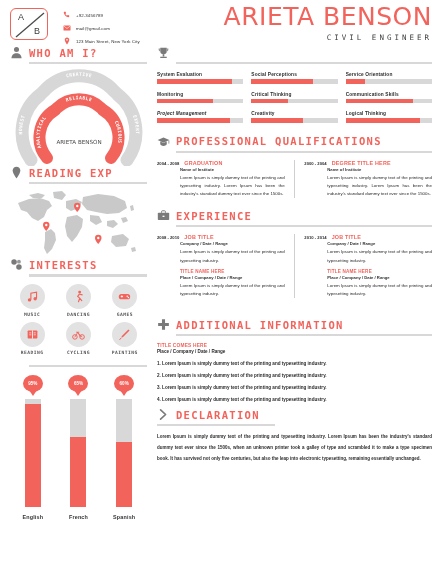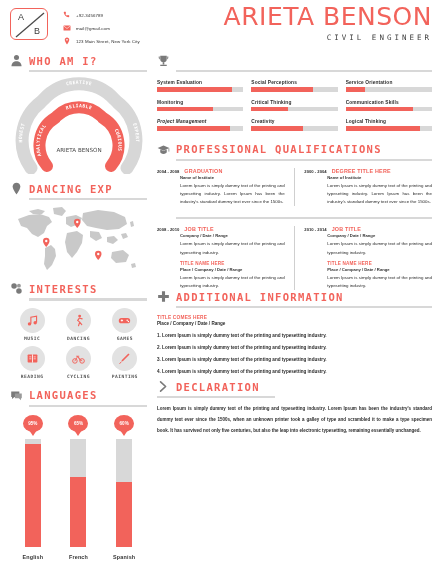--- a/index.html
+++ b/index.html
@@ -39,21 +39,21 @@
     font-size: 7.5px; letter-spacing: 3px; color: #3f3f3f; margin-top: 4px;
     font-family: "DejaVu Sans Mono", monospace;
   }
 
   
   .body-wrap { display: flex; height: 523px; }
   .left-col { width: 155px; padding: 0 8px 0 10px; }
   .right-col { width: 285px; padding: 0 8px 0 2px; }
 
   
-  .sec { margin-top: 8px; }
+  .sec { }
   .sec-head { display: flex; align-items: center; gap: 6px; }
   .sec-ic { width: 13px; height: 13px; flex: 0 0 auto; }
   .sec-title {
     font-size: 10.5px; color: #f2635b; letter-spacing: 1.3px; font-weight: 700;
     font-family: "DejaVu Sans Mono", monospace;
   }
   .sec-rule { height: 2.2px; background: #d8d8d8; margin-top: 3px; width: 100%; }
   .sec-rule.short { width: 62%; }
   .sec-rule.ind { margin-left: 19px; width: calc(100% - 19px); }
 
@@ -234,21 +234,21 @@
             <text x="66" y="76" font-size="5.6" fill="#4a4a4a" text-anchor="middle" font-family="DejaVu Sans, sans-serif">ARIETA BENSON</text>
           </svg>
         </div>
       </div>
 
       <div class="sec">
         <div class="sec-head">
           <svg class="sec-ic" viewBox="0 0 16 16">
             <path d="M8 .8C5.4.8 3.3 2.9 3.3 5.5 3.3 9.2 8 15.2 8 15.2s4.7-6 4.7-9.7C12.7 2.9 10.6.8 8 .8z" fill="#7a7a7a"></path>
           </svg>
-          <span class="sec-title">DANCING EXP</span>
+          <span class="sec-title">READING EXP</span>
         </div>
         <div class="sec-rule ind"></div>
 
         <div class="map-wrap">
           <svg width="130" height="70" viewBox="0 0 260 140">
             <g fill="#c9c9c9">
 
               <path d="M8 30 L30 22 L52 20 L70 26 L76 36 L66 44 L60 58 L48 66 L36 60 L26 48 L14 44 Z"></path>
               <path d="M30 14 L48 10 L62 14 L56 20 L38 20 Z"></path>
 
@@ -360,27 +360,20 @@
                 <path d="M12.8 1.8 L14.2 3.2 L6.2 11.2 L4 12 L4.8 9.8 Z" fill="#f2635b"></path>
                 <path d="M3.6 12.6 L2.2 14.2" stroke="#f2635b" stroke-width="1.2" stroke-linecap="round"></path>
               </svg>
             </div>
             <span class="int-label">PAINTING</span>
           </div>
         </div>
       </div>
 
       <div class="sec" style="margin-top:10px">
-        <div class="sec-head">
-          <svg class="sec-ic" viewBox="0 0 16 16">
-            <path d="M1.5 3.2h10v6.5h-6l-3 2.6v-2.6h-1z" fill="#7a7a7a"></path>
-            <path d="M6 5.6h8.5v5.8h-1v2.3l-2.6-2.3H6z" fill="#9a9a9a"></path>
-          </svg>
-          <span class="sec-title">LANGUAGES</span>
-        </div>
         <div class="sec-rule ind"></div>
 
         <div class="lang-wrap">
           <div class="lang-col">
             <div class="lang-pin">
               <div class="pin-tip"></div>
               <div class="pin-body">
                 <span class="pin-txt">95%</span>
               </div>
             </div>
@@ -514,20 +507,28 @@
               <span class="ent-date">2000 - 2004</span>
               <span class="ent-title">DEGREE TITLE HERE</span>
             </div>
             <div class="ent-sub">Name of Institute</div>
             <div class="ent-body">Lorem Ipsum is simply dummy text of the printing and typesetting industry. Lorem Ipsum has been the industry's standard dummy text ever since the 1500s.</div>
           </div>
         </div>
       </div>
 
       <div class="sec" style="margin-top:11px">
+        <div class="sec-head">
+          <svg class="sec-ic" viewBox="0 0 16 16">
+            <rect x="1" y="4.6" width="14" height="9" rx="1" fill="#7a7a7a"></rect>
+            <path d="M5.6 4.6V3.2a1 1 0 0 1 1-1h2.8a1 1 0 0 1 1 1v1.4" stroke="#7a7a7a" stroke-width="1.2" fill="none"></path>
+            <rect x="6.8" y="8.2" width="2.4" height="1.6" fill="#fff"></rect>
+          </svg>
+          <span class="sec-title">EXPERIENCE</span>
+        </div>
         <div class="sec-rule short ind"></div>
 
         <div class="two-col">
           <div class="col">
             <div class="ent-head">
               <span class="ent-date">2008 - 2010</span>
               <span class="ent-title">JOB TITLE</span>
             </div>
             <div class="ent-sub">Company / Date / Range</div>
             <div class="ent-body">Lorem Ipsum is simply dummy text of the printing and typesetting industry.</div>
@@ -543,21 +544,21 @@
             </div>
             <div class="ent-sub">Company / Date / Range</div>
             <div class="ent-body">Lorem Ipsum is simply dummy text of the printing and typesetting industry.</div>
             <div class="sub-title">TITLE NAME HERE</div>
             <div class="ent-sub">Place / Company / Date / Range</div>
             <div class="ent-body">Lorem Ipsum is simply dummy text of the printing and typesetting industry.</div>
           </div>
         </div>
       </div>
 
-      <div class="sec" style="margin-top:0">
+      <div class="sec" style="margin-top:20px">
         <div class="sec-head">
           <svg class="sec-ic" viewBox="0 0 16 16">
             <path d="M6.1 1.4h3.8v4.7h4.7v3.8H9.9v4.7H6.1V9.9H1.4V6.1h4.7z" fill="#7a7a7a"></path>
           </svg>
           <span class="sec-title">ADDITIONAL INFORMATION</span>
         </div>
         <div class="sec-rule short ind"></div>
 
         <div class="ai-title">TITLE COMES HERE</div>
         <div class="ai-sub">Place / Company / Date / Range</div>

